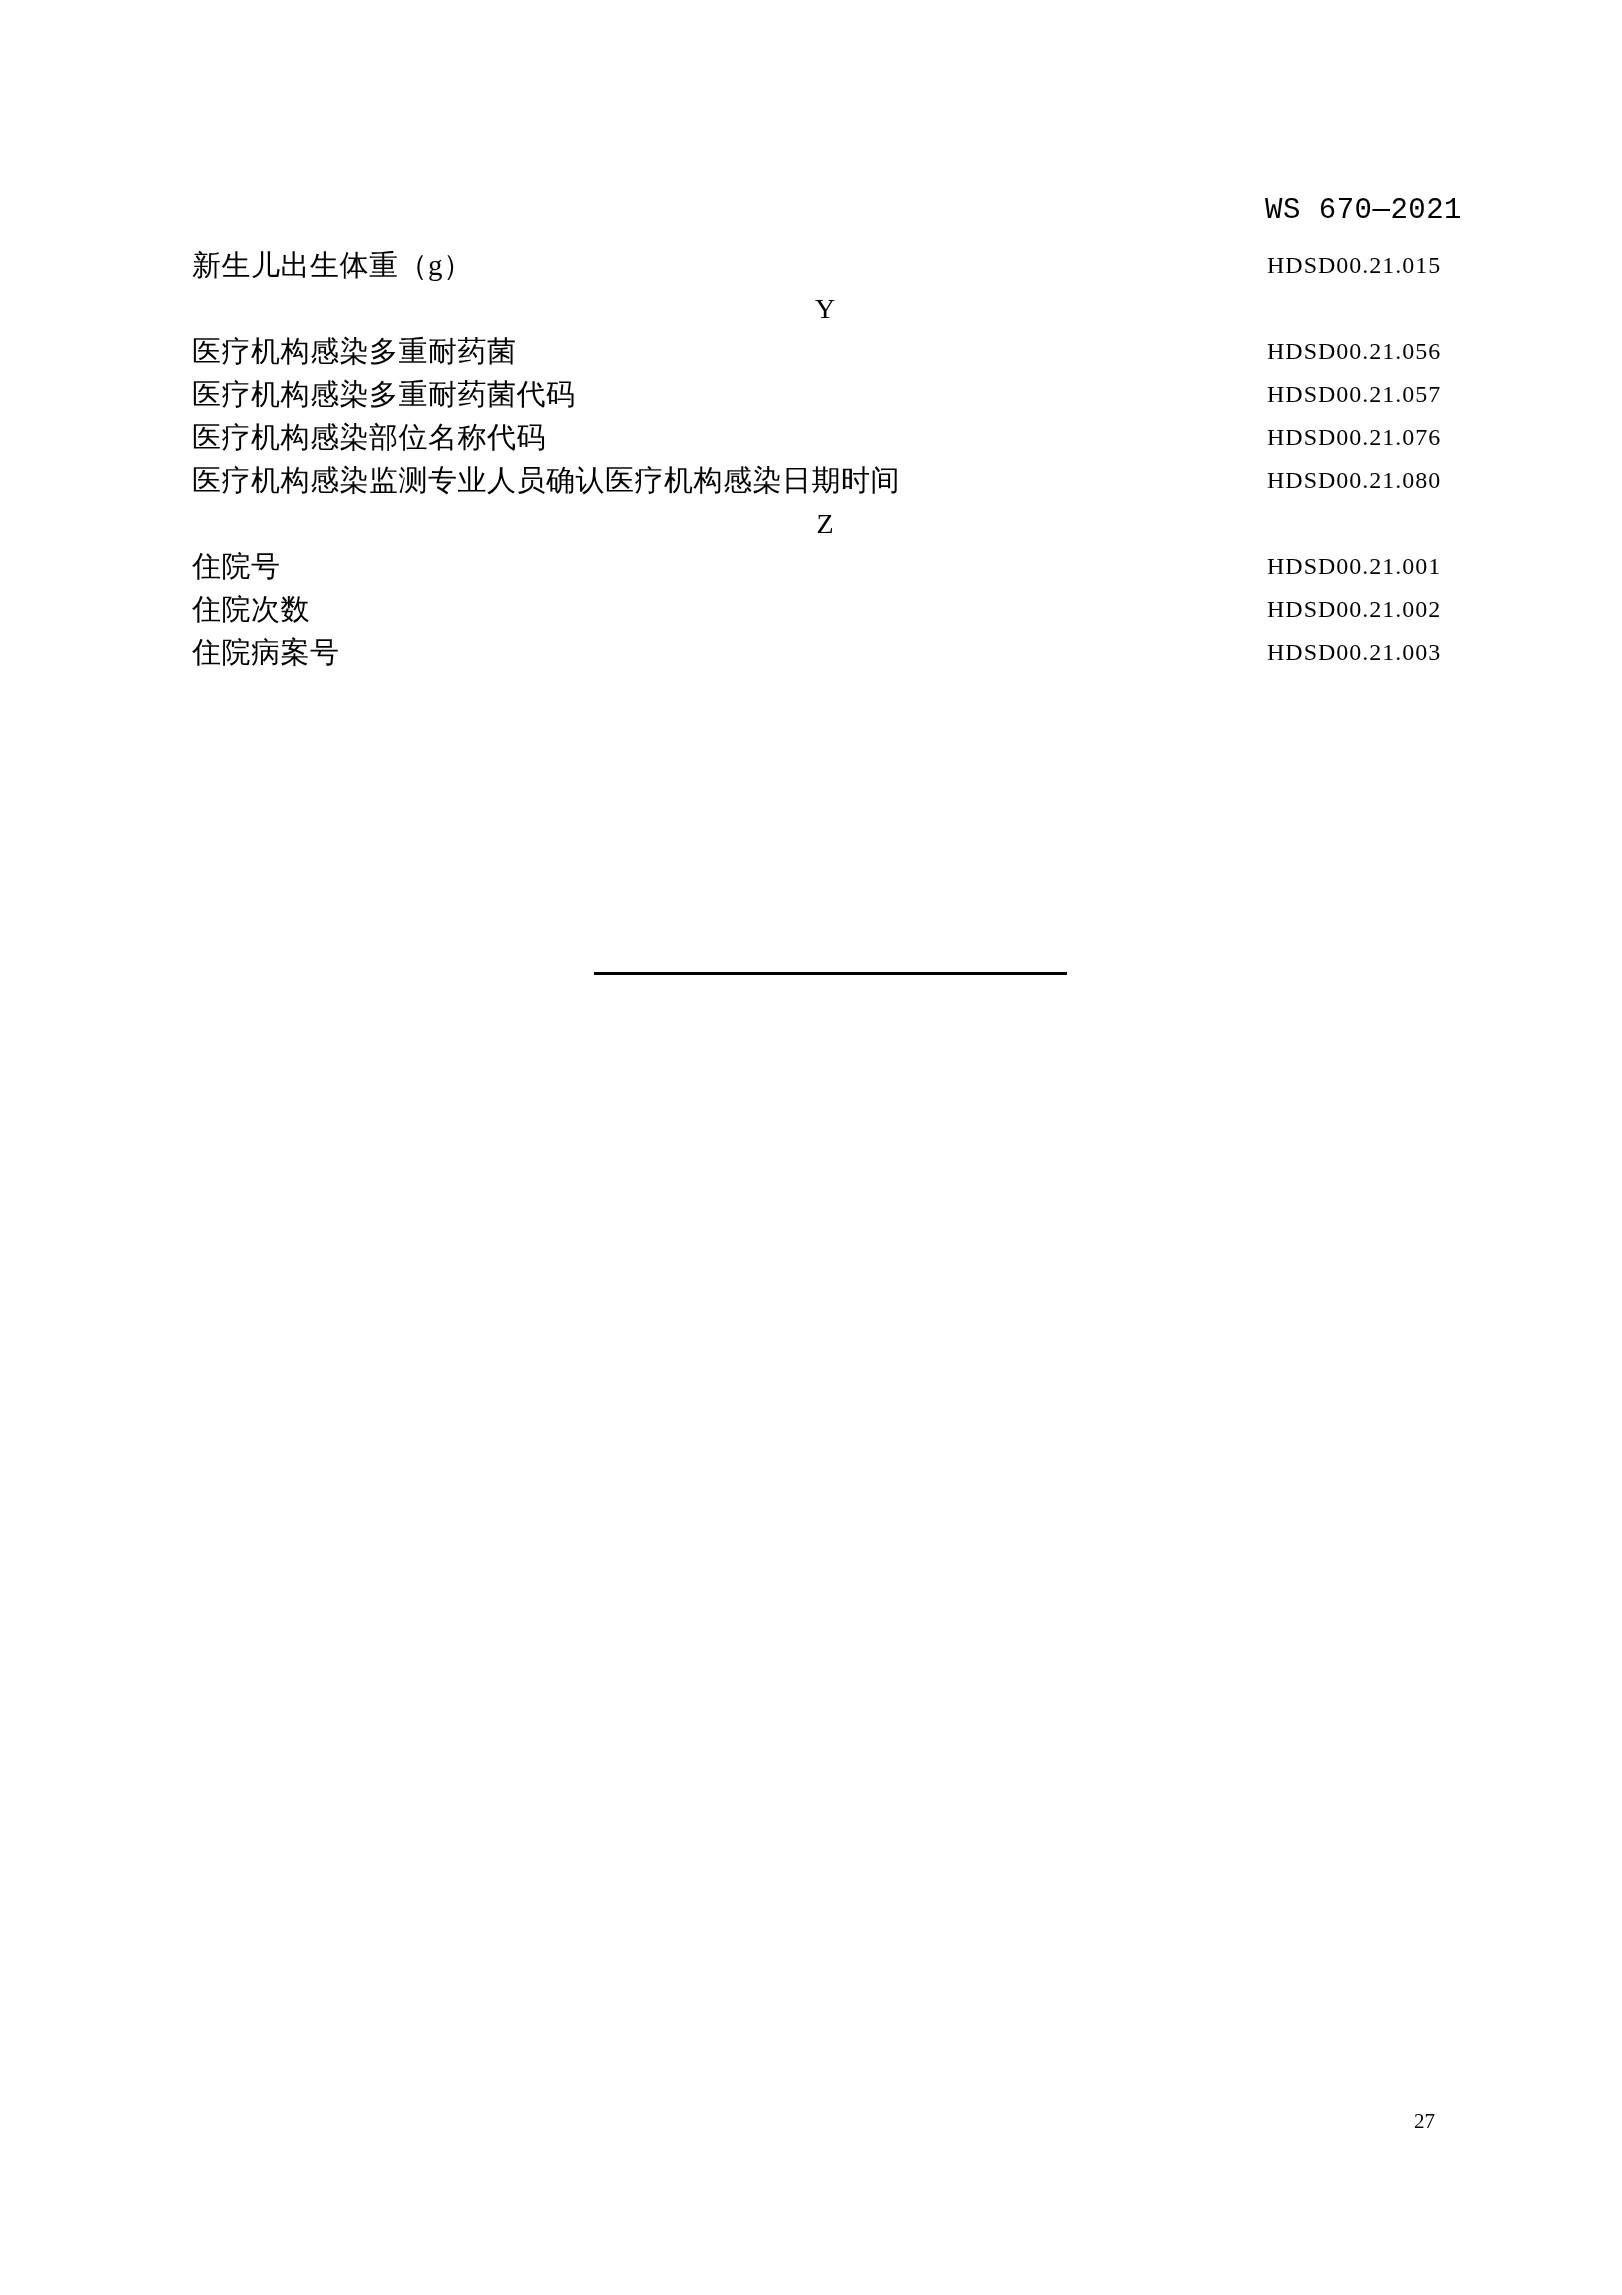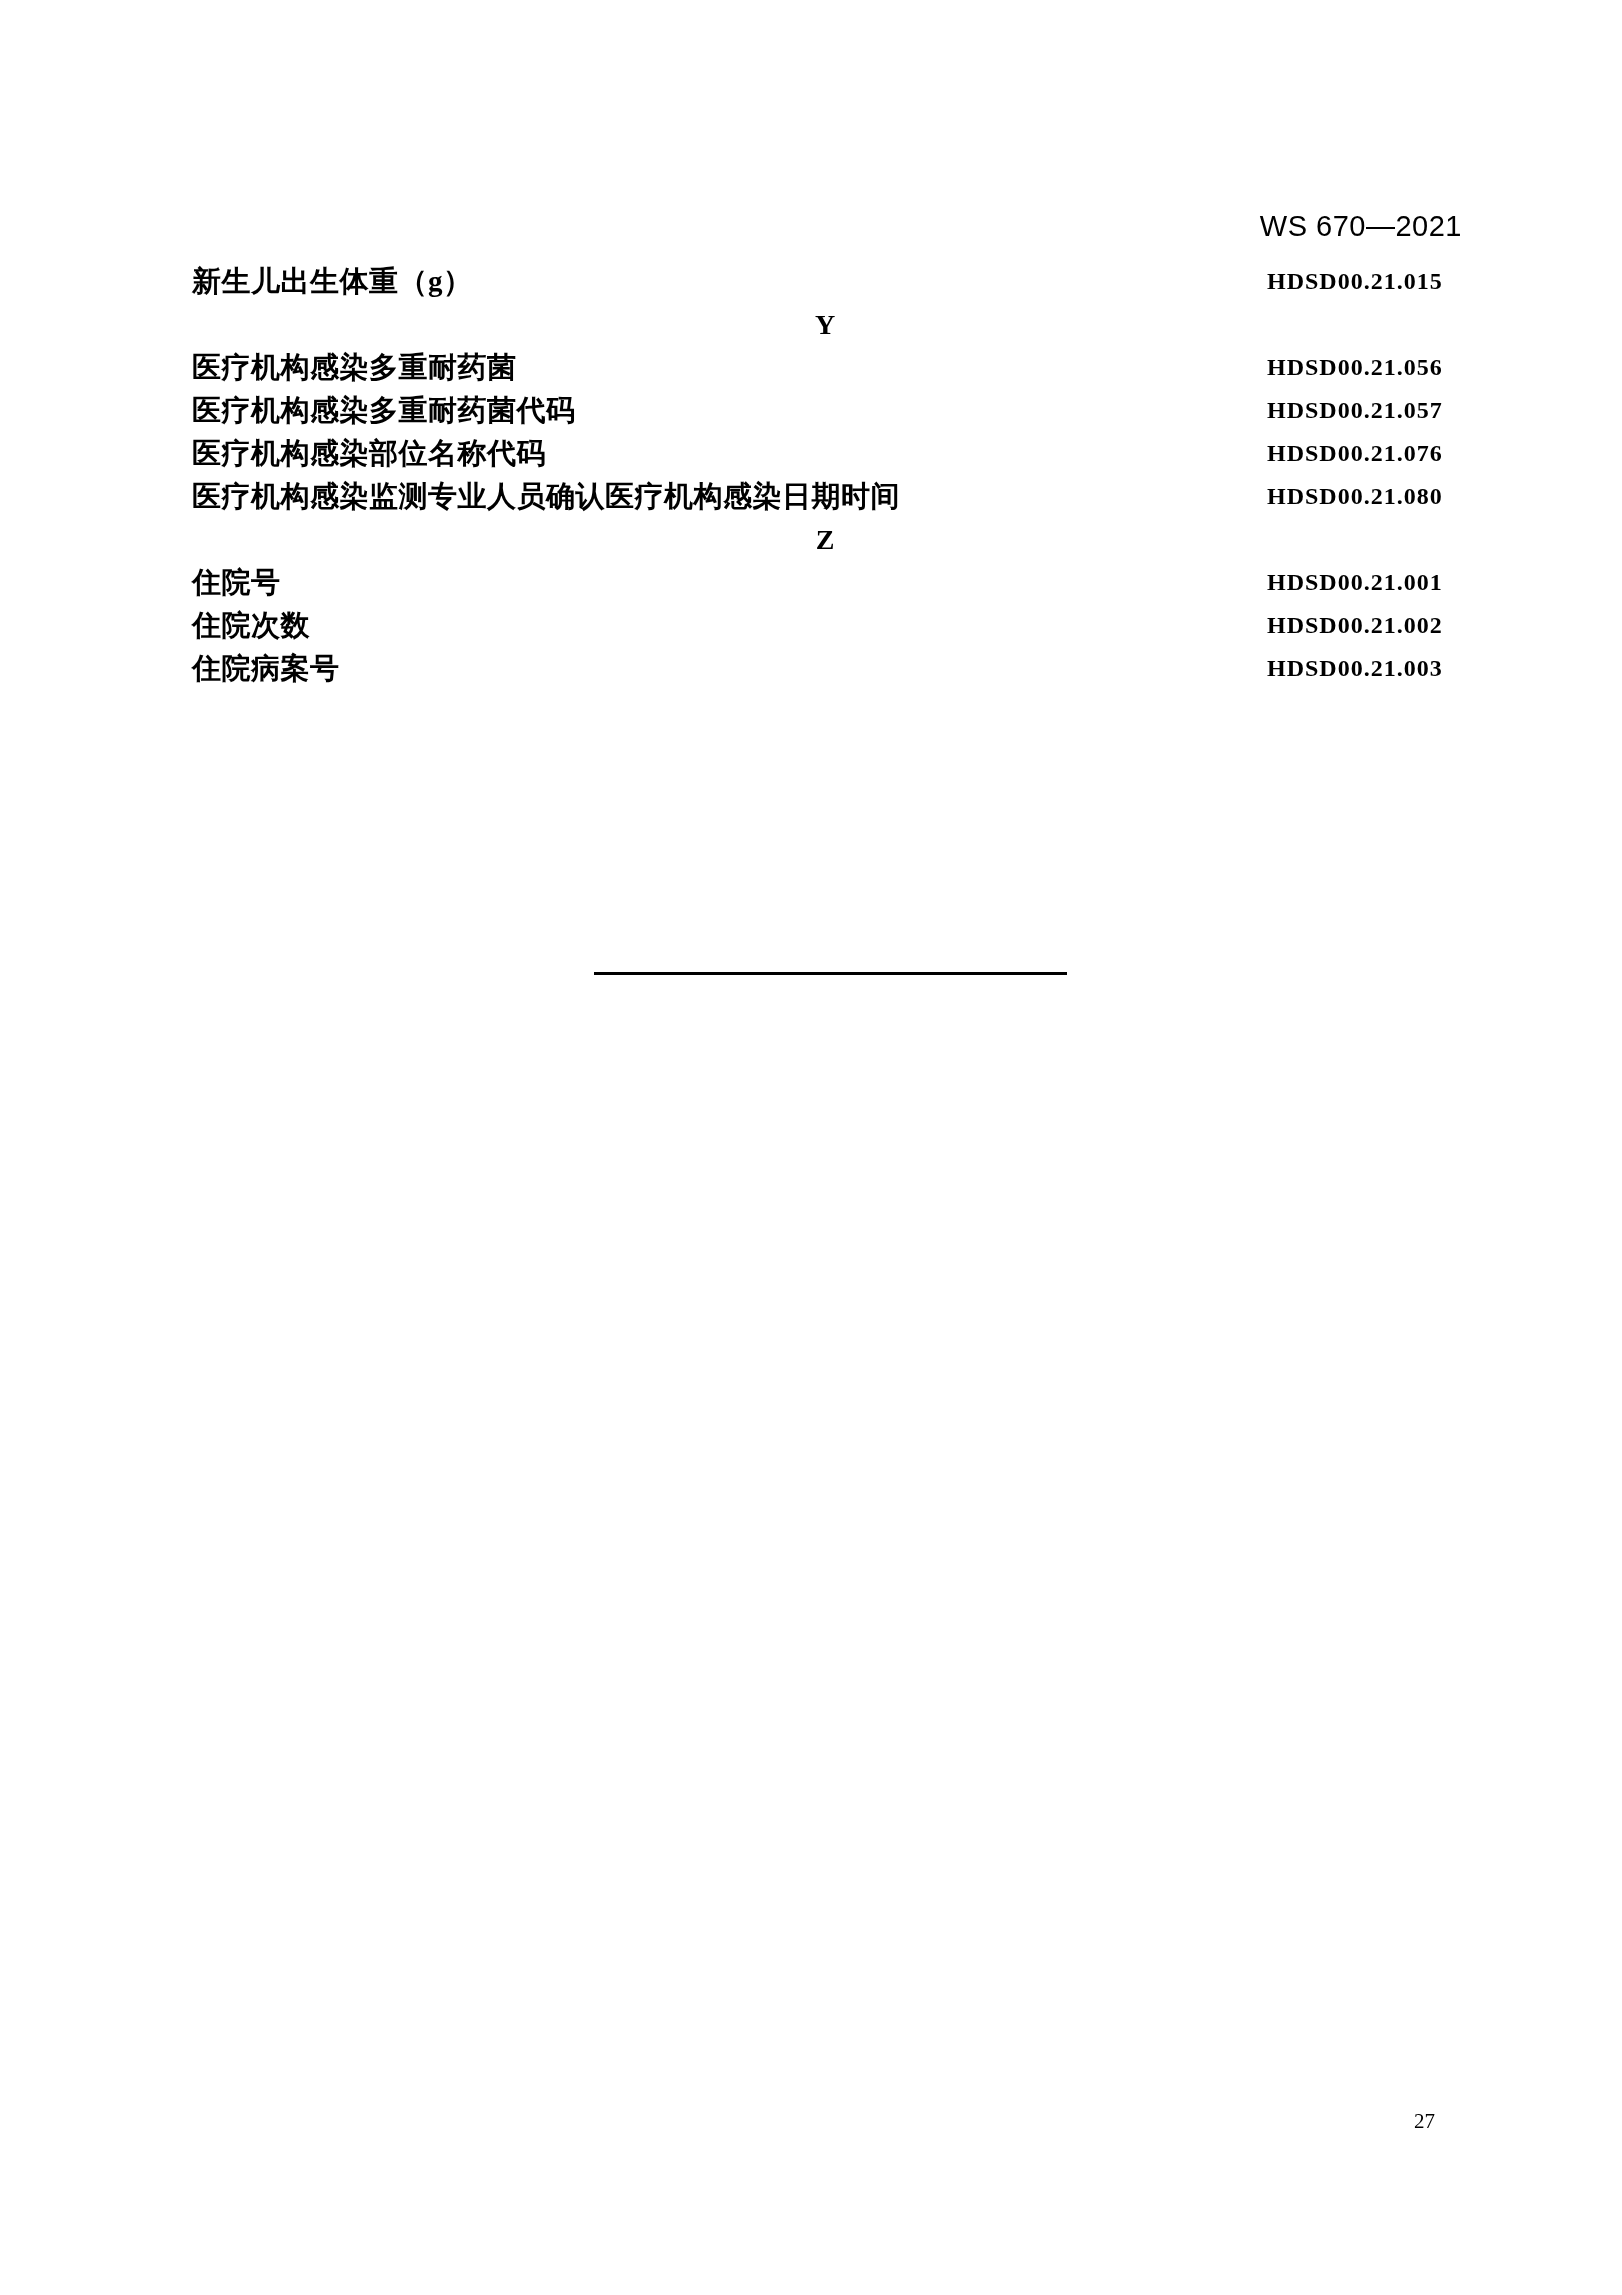--- a/index.html
+++ b/index.html
@@ -11,35 +11,34 @@
     position: relative;
     width: 1623px;
     height: 2295px;
     background: #ffffff;
     color: #000000;
     font-family: "Liberation Serif", "DejaVu Serif", serif;
     overflow: hidden;
   }
   .doc-header {
     position: absolute;
-    top: 212px;
+    top: 196px;
     right: 161px;
-    font-family: Liberation Sans, sans-serif;
+    font-family: Liberation Mono, monospace;
     font-size: 29px;
     line-height: 29px;
     letter-spacing: 0.5px;
     font-weight: 500;
     white-space: nowrap;
   }
   .index-list {
     position: absolute;
     left: 192px;
-    top: 260px;
+    top: 244px;
     width: 1266px;
-    font-weight: bold;
   }
   .row {
     position: relative;
     height: 43px;
     line-height: 43px;
     white-space: nowrap;
   }
   .term {
     font-size: 29px;
     letter-spacing: 0.5px;

